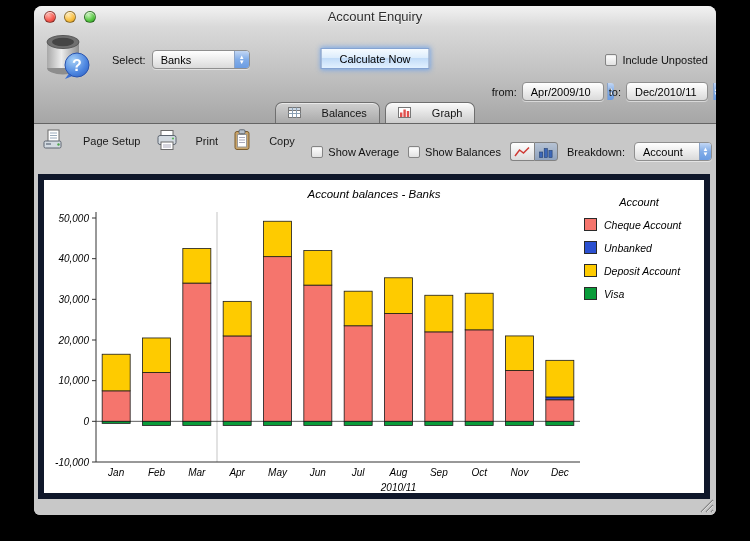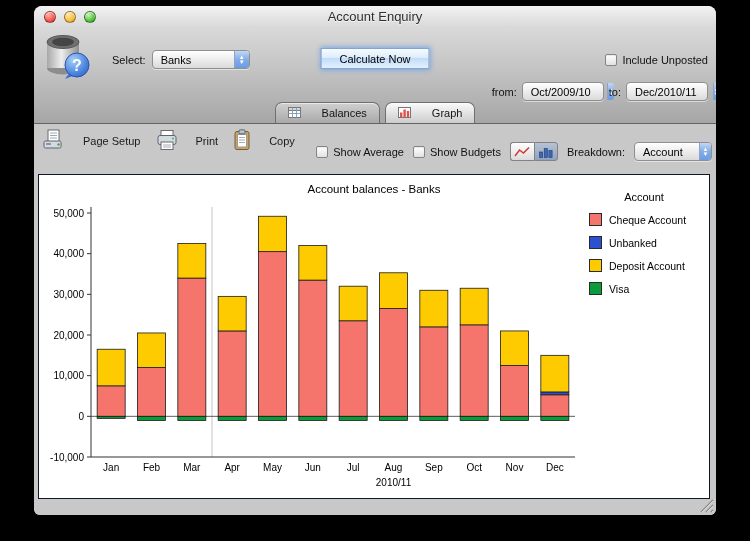--- a/index.html
+++ b/index.html
@@ -95,21 +95,21 @@
   .right-controls { position: absolute; right: 4px; top: 17px; display: flex; align-items: center; gap: 9px; }
   .segmented { display: flex; }
   .seg { width: 24px; height: 19px; border: 1px solid #828282; display: flex; align-items: center; justify-content: center;
          background: linear-gradient(#ffffff, #dcdcdc); padding: 0; }
   .seg:first-child { border-radius: 3px 0 0 3px; border-right: none; }
   .seg:last-child { border-radius: 0 3px 3px 0; }
   .seg.selected { background: linear-gradient(#b7c3d4, #8fa2bd); }
 
   .chart-panel {
     position: absolute; left: 4px; top: 49px; width: 672px; height: 325px;
-    background: #fff; border: 1px solid #0f172a;
+    background: #fff; border: 6px solid #0f172a; font-style: italic;
   }
   .chart-title { position: absolute; top: 8px; left: 0; right: 0; text-align: center;
                  font-size: 11.5px; color: #000; }
   #chart-svg { position: absolute; left: 2px; top: 20px; }
   svg text { font-family: "Liberation Sans", sans-serif; }
 
   .legend { position: absolute; right: 2px; top: 16px; width: 126px; }
   .legend-title { text-align: center; font-size: 11px; color: #000; margin-bottom: 6px; }
   .legend-item { display: flex; align-items: center; gap: 7px; margin: 10px 0 0 8px; font-size: 10.5px; color: #000; }
   .legend-item .swatch { width: 13px; height: 13px; border: 1px solid #2a2a2a; flex: 0 0 auto; }
@@ -169,21 +169,21 @@
     <button class="aqua-btn">Calculate Now</button>
 
     <label class="cb include-cb">
       <span class="box"></span>
       <span>Include Unposted</span>
     </label>
 
     <div class="row fromto">
       <span class="lbl">from:</span>
       <div class="popup w80">
-        <span class="val">Oct/2009/10</span>
+        <span class="val">Apr/2009/10</span>
         <span class="cap">
             <span>▲</span>
             <span>▼</span>
           </span>
       </div>
       <span class="lbl">to:</span>
       <div class="popup w80">
         <span class="val">Dec/2010/11</span>
         <span class="cap">
             <span>▲</span>
@@ -264,21 +264,21 @@
       </div>
     </div>
 
     <div class="right-controls">
       <label class="cb">
         <span class="box"></span>
         <span>Show Average</span>
       </label>
       <label class="cb">
         <span class="box"></span>
-        <span>Show Budgets</span>
+        <span>Show Balances</span>
       </label>
       <div class="segmented">
         <button class="seg">
           <svg width="16" height="12" viewBox="0 0 16 12">
             <polyline points="1,10 5.5,4 9.5,7 15,1.5" fill="none" stroke="#cf3b35" stroke-width="1.5"></polyline>
           </svg>
         </button>
         <button class="seg selected">
           <svg width="16" height="12" viewBox="0 0 16 12">
             <rect x="1.5" y="6" width="3.2" height="5.5" fill="#3c67b8" stroke="#23406f" stroke-width="0.6"></rect>

